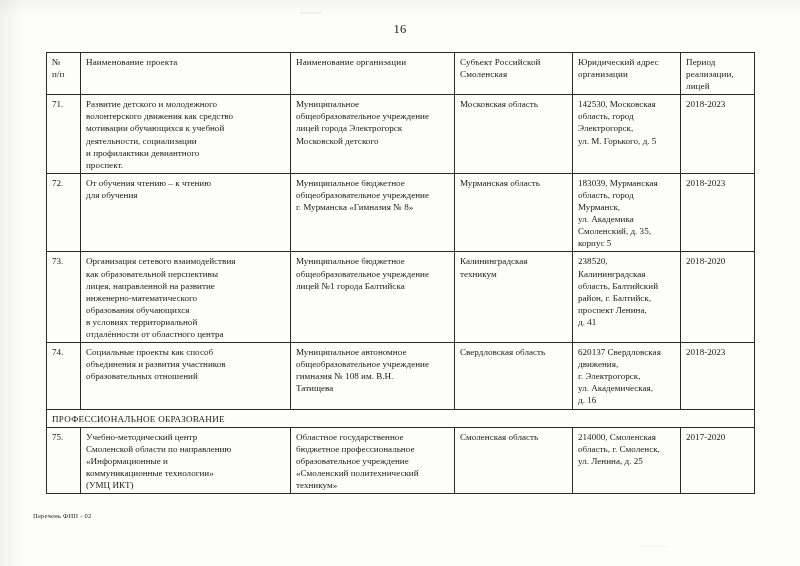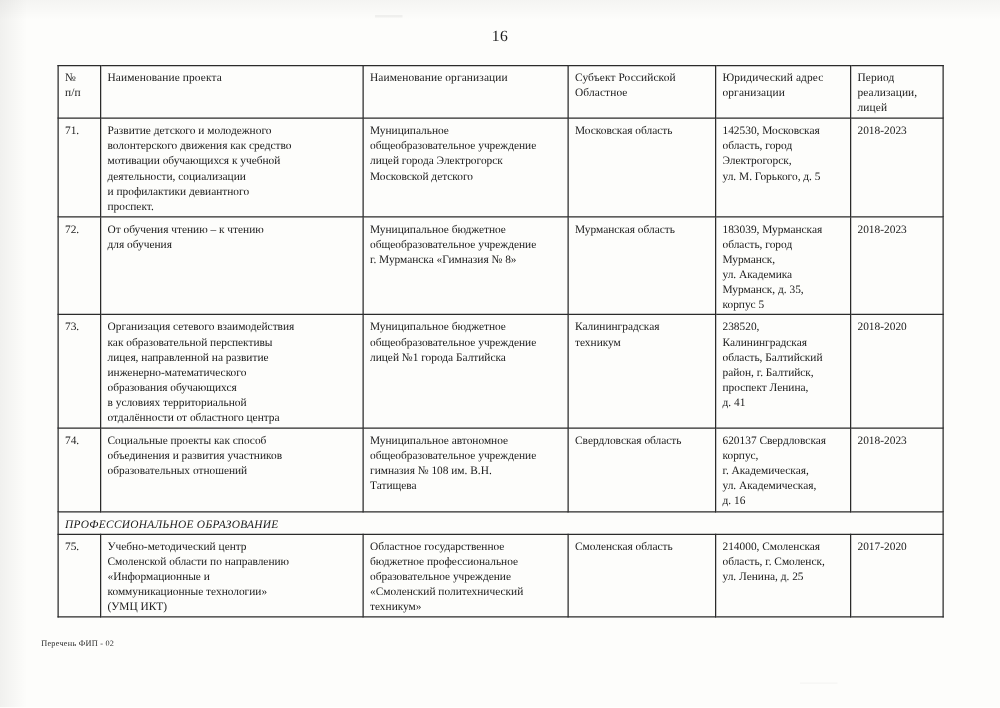--- a/index.html
+++ b/index.html
@@ -85,21 +85,20 @@
   }
 
   td.period { white-space: nowrap; }
 
   .section-row td {
     font-weight: bold;
     font-size: 10.2px;
     letter-spacing: 0.25px;
     padding: 5px 4px 4px 4px;
     text-align: left;
-    font-style: italic;
   }
 
   .cell-line { display: block; }
 
   .footer-note {
     position: absolute;
     left: 33px;
     top: 512px;
     font-size: 6.6px;
     letter-spacing: 0.2px;
@@ -133,21 +132,21 @@
       <thead>
         <tr>
           <th>
             <span class="cell-line">№</span>
             <span class="cell-line">п/п</span>
           </th>
           <th>Наименование проекта</th>
           <th>Наименование организации</th>
           <th>
             <span class="cell-line">Субъект Российской</span>
-            <span class="cell-line">Областное</span>
+            <span class="cell-line">Смоленская</span>
           </th>
           <th>
             <span class="cell-line">Юридический адрес</span>
             <span class="cell-line">организации</span>
           </th>
           <th>
             <span class="cell-line">Период</span>
             <span class="cell-line">реализации,</span>
             <span class="cell-line">лицей</span>
           </th>
@@ -193,21 +192,21 @@
               <span class="cell-line">г. Мурманска «Гимназия № 8»</span>
             </td>
             <td>
               <span class="cell-line">Мурманская область</span>
             </td>
             <td>
               <span class="cell-line">183039, Мурманская</span>
               <span class="cell-line">область, город</span>
               <span class="cell-line">Мурманск,</span>
               <span class="cell-line">ул. Академика</span>
-              <span class="cell-line">Мурманск, д. 35,</span>
+              <span class="cell-line">Смоленский, д. 35,</span>
               <span class="cell-line">корпус 5</span>
             </td>
             <td class="period">2018-2023</td>
           </tr>
           <tr>
             <td class="num">73.</td>
             <td>
               <span class="cell-line">Организация сетевого взаимодействия</span>
               <span class="cell-line">как образовательной перспективы</span>
               <span class="cell-line">лицея, направленной на развитие</span>
@@ -246,22 +245,22 @@
               <span class="cell-line">Муниципальное автономное</span>
               <span class="cell-line">общеобразовательное учреждение</span>
               <span class="cell-line">гимназия № 108 им. В.Н.</span>
               <span class="cell-line">Татищева</span>
             </td>
             <td>
               <span class="cell-line">Свердловская область</span>
             </td>
             <td>
               <span class="cell-line">620137 Свердловская</span>
-              <span class="cell-line">корпус,</span>
-              <span class="cell-line">г. Академическая,</span>
+              <span class="cell-line">движения,</span>
+              <span class="cell-line">г. Электрогорск,</span>
               <span class="cell-line">ул. Академическая,</span>
               <span class="cell-line">д. 16</span>
             </td>
             <td class="period">2018-2023</td>
           </tr>
           <tr class="section-row">
             <td colspan="6">ПРОФЕССИОНАЛЬНОЕ ОБРАЗОВАНИЕ</td>
           </tr>
           <tr>
             <td class="num">75.</td>

